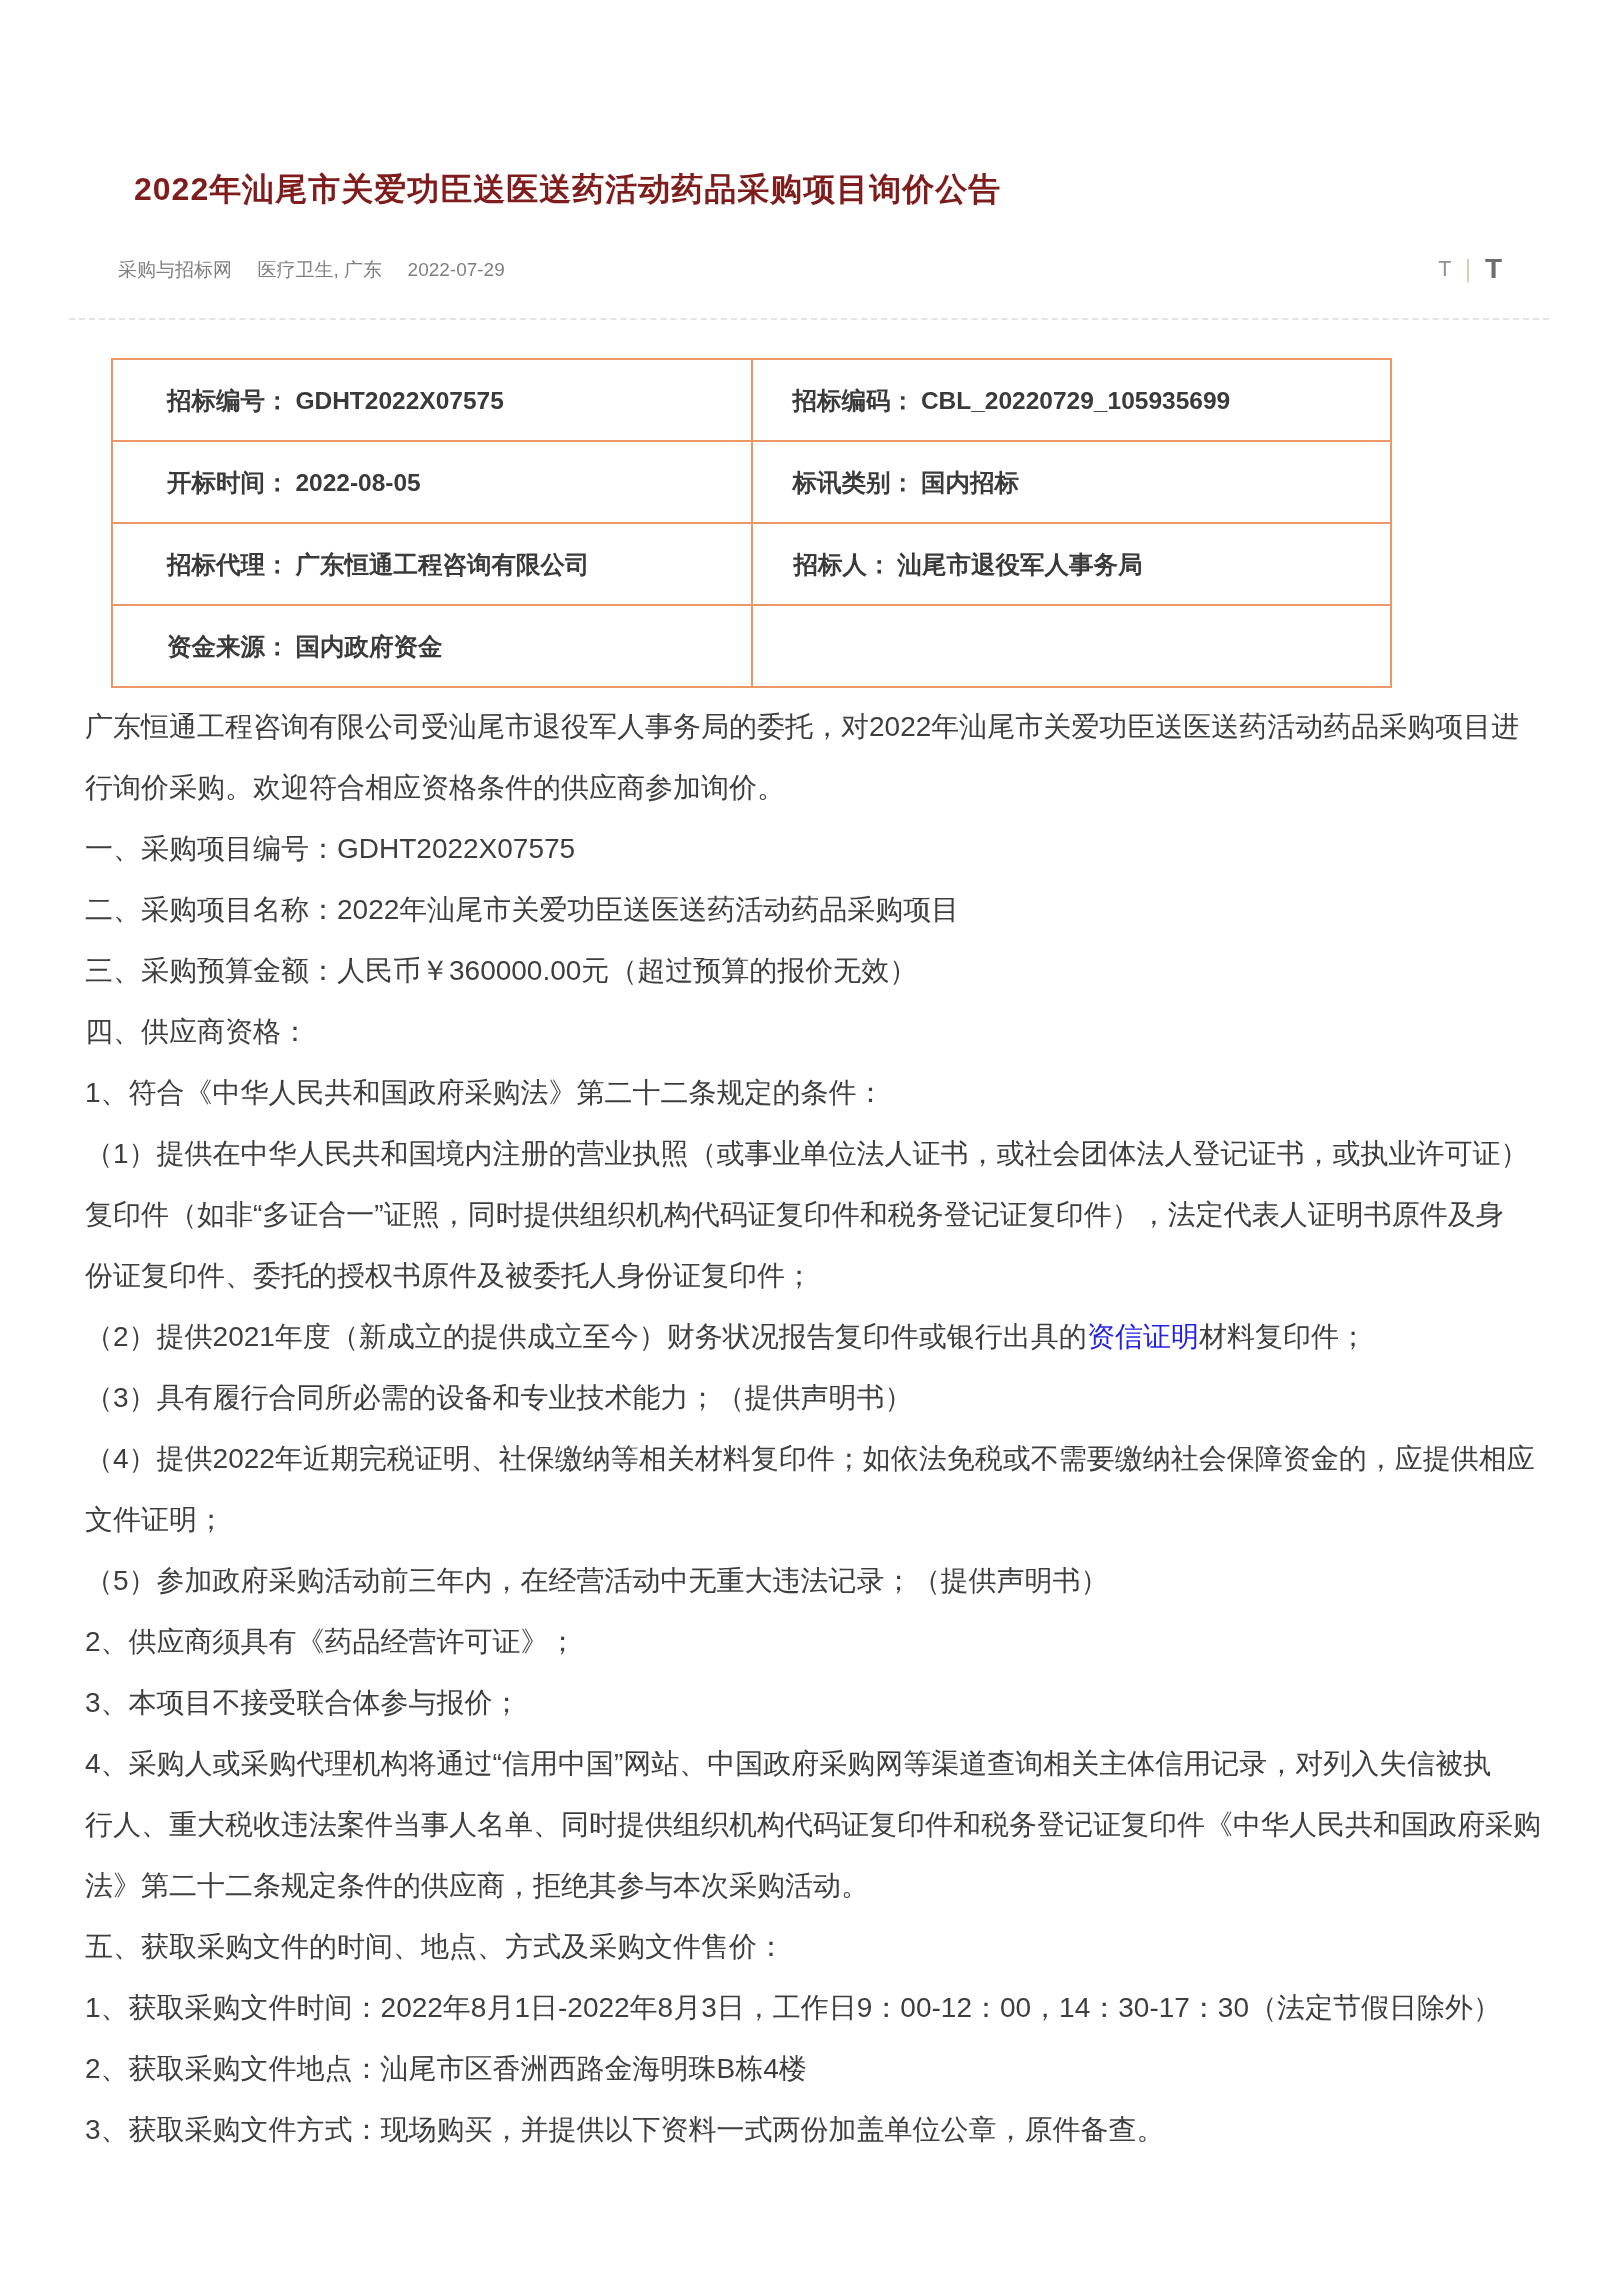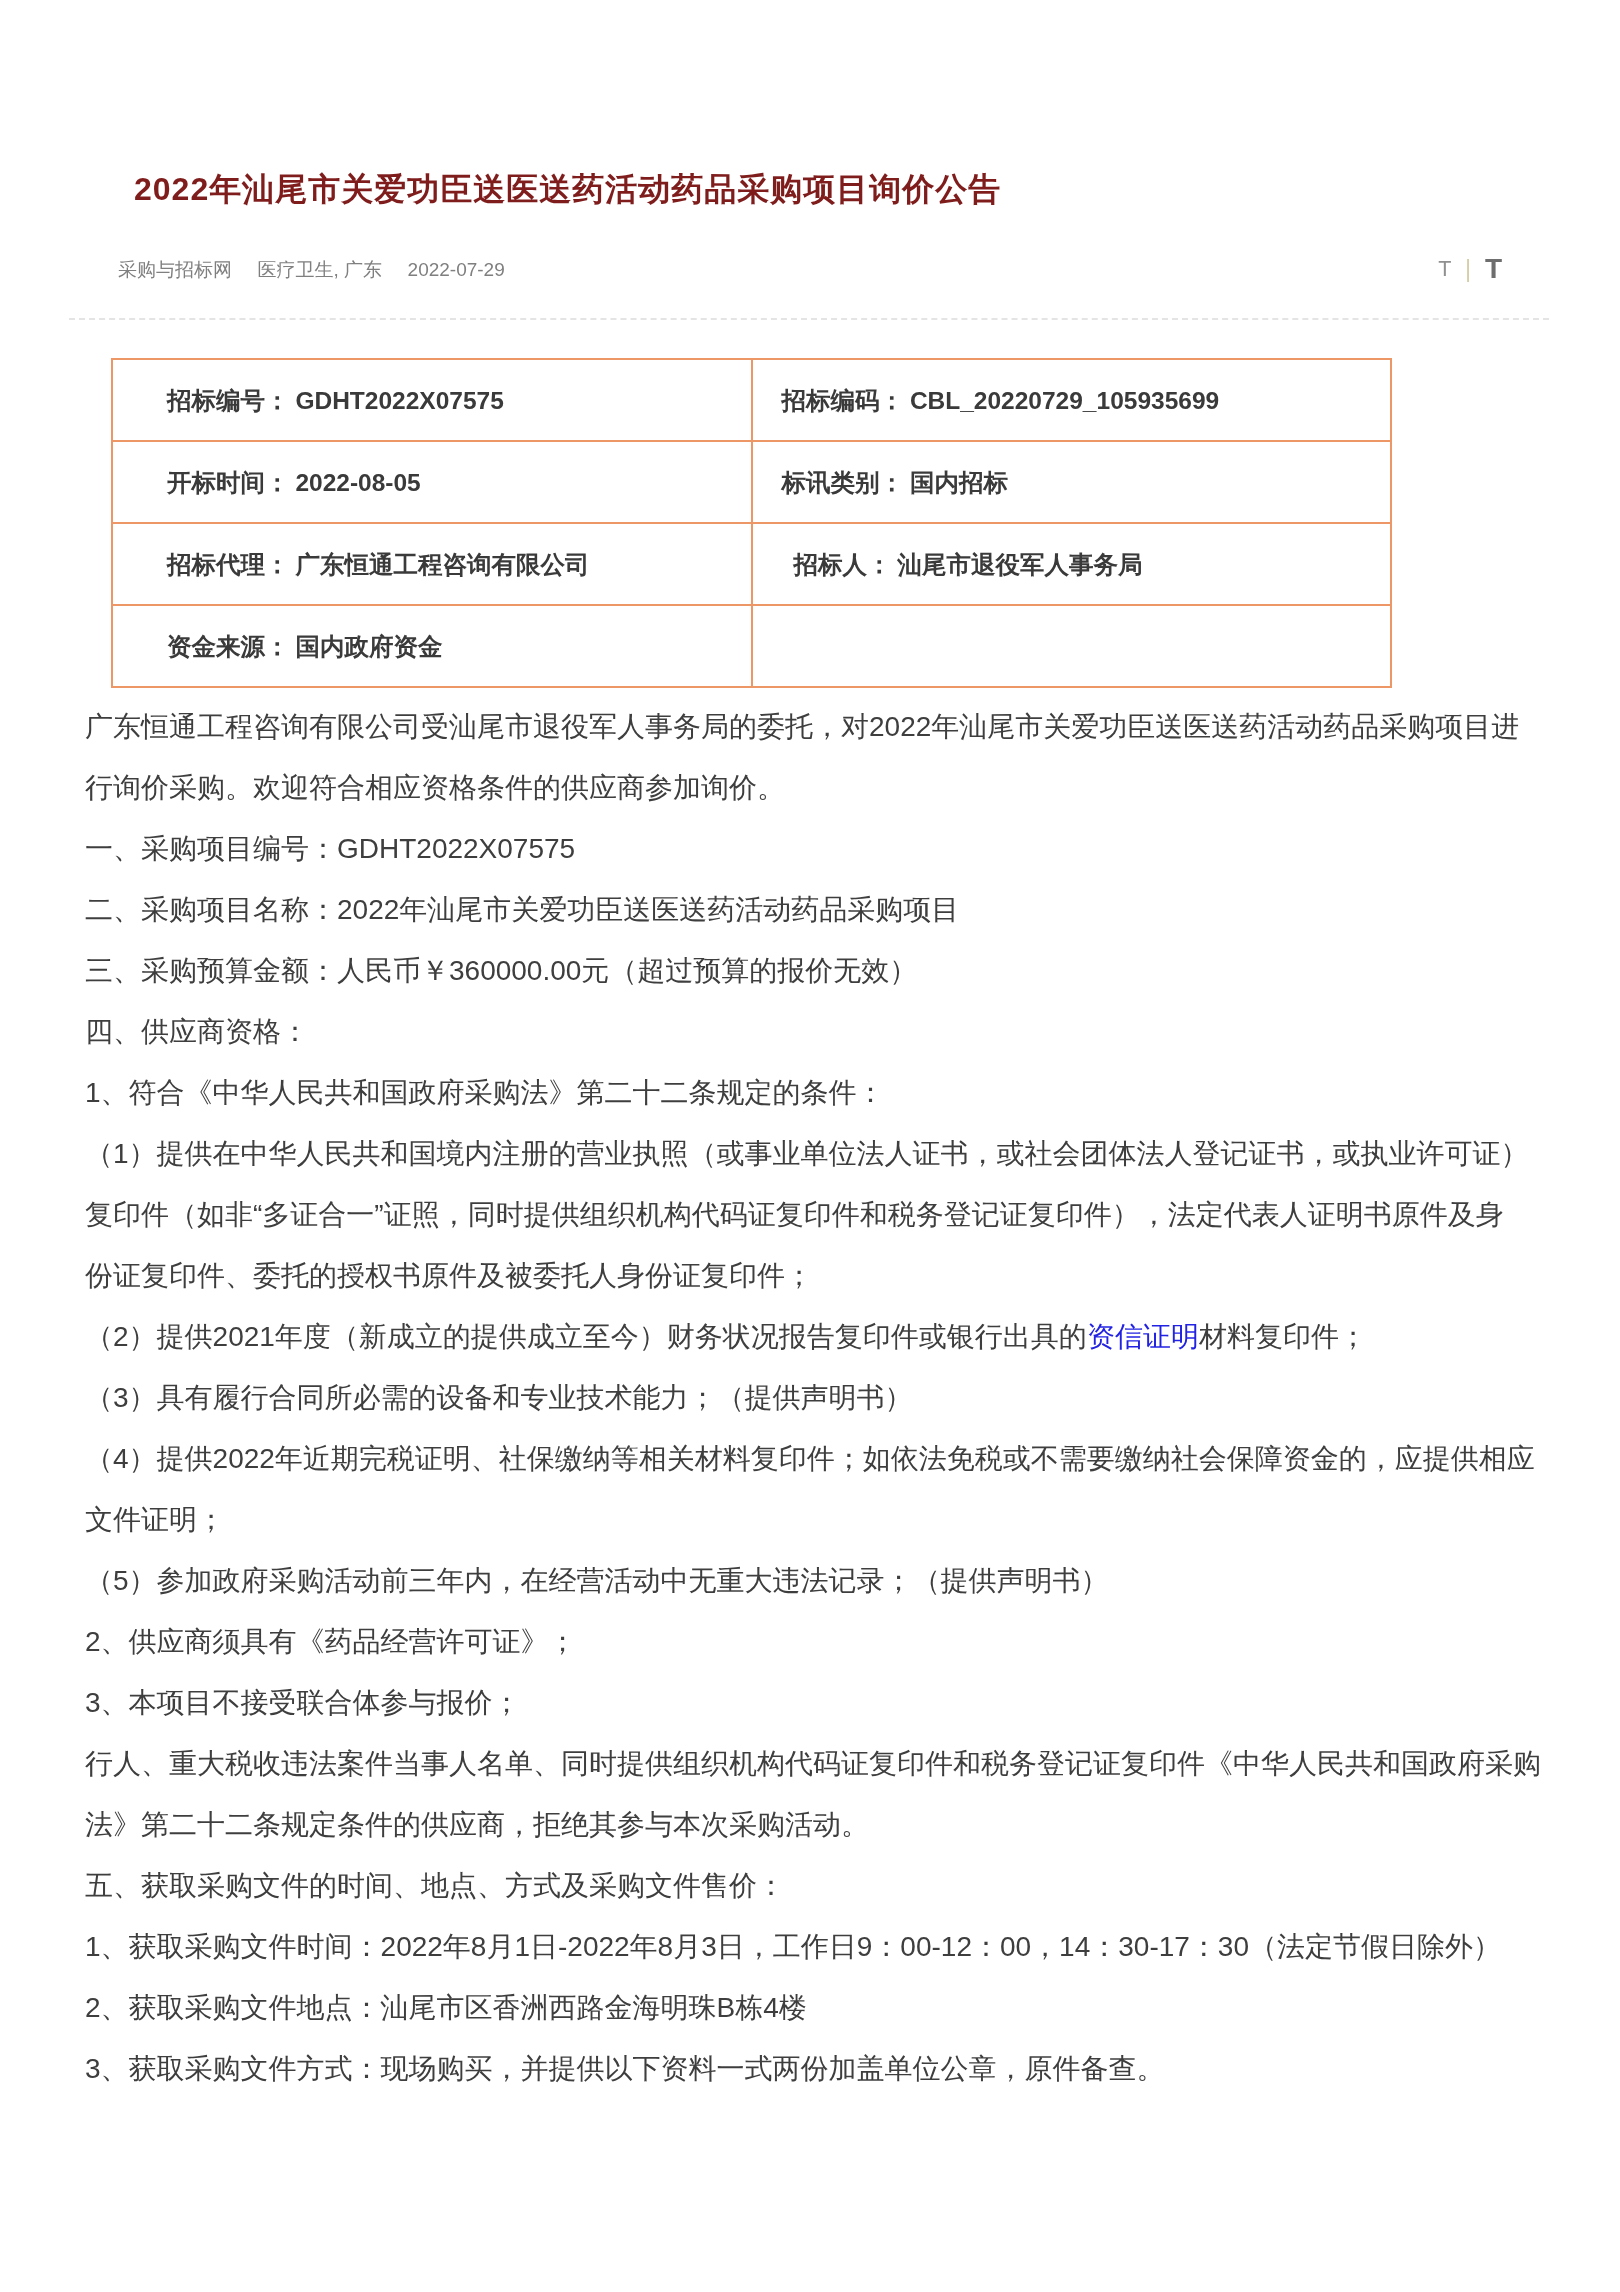--- a/index.html
+++ b/index.html
@@ -36,21 +36,21 @@
   .info-table{
     position:absolute;top:358px;left:111px;width:1281px;
     border-collapse:collapse;table-layout:fixed;
   }
   .info-table td{
     border:2px solid var(--accent);
     height:80px;vertical-align:middle;
     font-size:24.5px;font-weight:bold;color:#3a3a3a;
     padding:0 9.8px 0 54px;white-space:nowrap;overflow:hidden;
   }
-  .info-table td.col-right{padding-left:29px;}
+  .info-table td.col-right{padding-left:40px;}
   .info-table td.cell-indent{padding-left:41px;}
   .info-table .cell-label{margin-right:5.9px;}
   .body-text{
     position:absolute;top:696px;left:85px;width:1465px;
     font-size:28px;color:#3e3e3e;
   }
   .body-line{
     height:61px;line-height:61px;white-space:nowrap;
   }
   .inline-link{
@@ -108,20 +108,21 @@
   <div class="body-line">份证复印件、委托的授权书原件及被委托人身份证复印件；</div>
   <div class="body-line">
     <span>（2）提供2021年度（新成立的提供成立至今）财务状况报告复印件或银行出具的</span><a class="inline-link">资信证明</a><span>材料复印件；</span>
   </div>
   <div class="body-line">（3）具有履行合同所必需的设备和专业技术能力；（提供声明书）</div>
   <div class="body-line">（4）提供2022年近期完税证明、社保缴纳等相关材料复印件；如依法免税或不需要缴纳社会保障资金的，应提供相应</div>
   <div class="body-line">文件证明；</div>
   <div class="body-line">（5）参加政府采购活动前三年内，在经营活动中无重大违法记录；（提供声明书）</div>
   <div class="body-line">2、供应商须具有《药品经营许可证》；</div>
   <div class="body-line">3、本项目不接受联合体参与报价；</div>
+  <div class="body-line">4、采购人或采购代理机构将通过“信用中国”网站、中国政府采购网等渠道查询相关主体信用记录，对列入失信被执</div>
   <div class="body-line">行人、重大税收违法案件当事人名单、同时提供组织机构代码证复印件和税务登记证复印件《中华人民共和国政府采购</div>
   <div class="body-line">法》第二十二条规定条件的供应商，拒绝其参与本次采购活动。</div>
   <div class="body-line">五、获取采购文件的时间、地点、方式及采购文件售价：</div>
   <div class="body-line">1、获取采购文件时间：2022年8月1日-2022年8月3日，工作日9：00-12：00，14：30-17：30（法定节假日除外）</div>
   <div class="body-line">2、获取采购文件地点：汕尾市区香洲西路金海明珠B栋4楼</div>
   <div class="body-line">3、获取采购文件方式：现场购买，并提供以下资料一式两份加盖单位公章，原件备查。</div>
 </div>
 
 
 </body></html>

